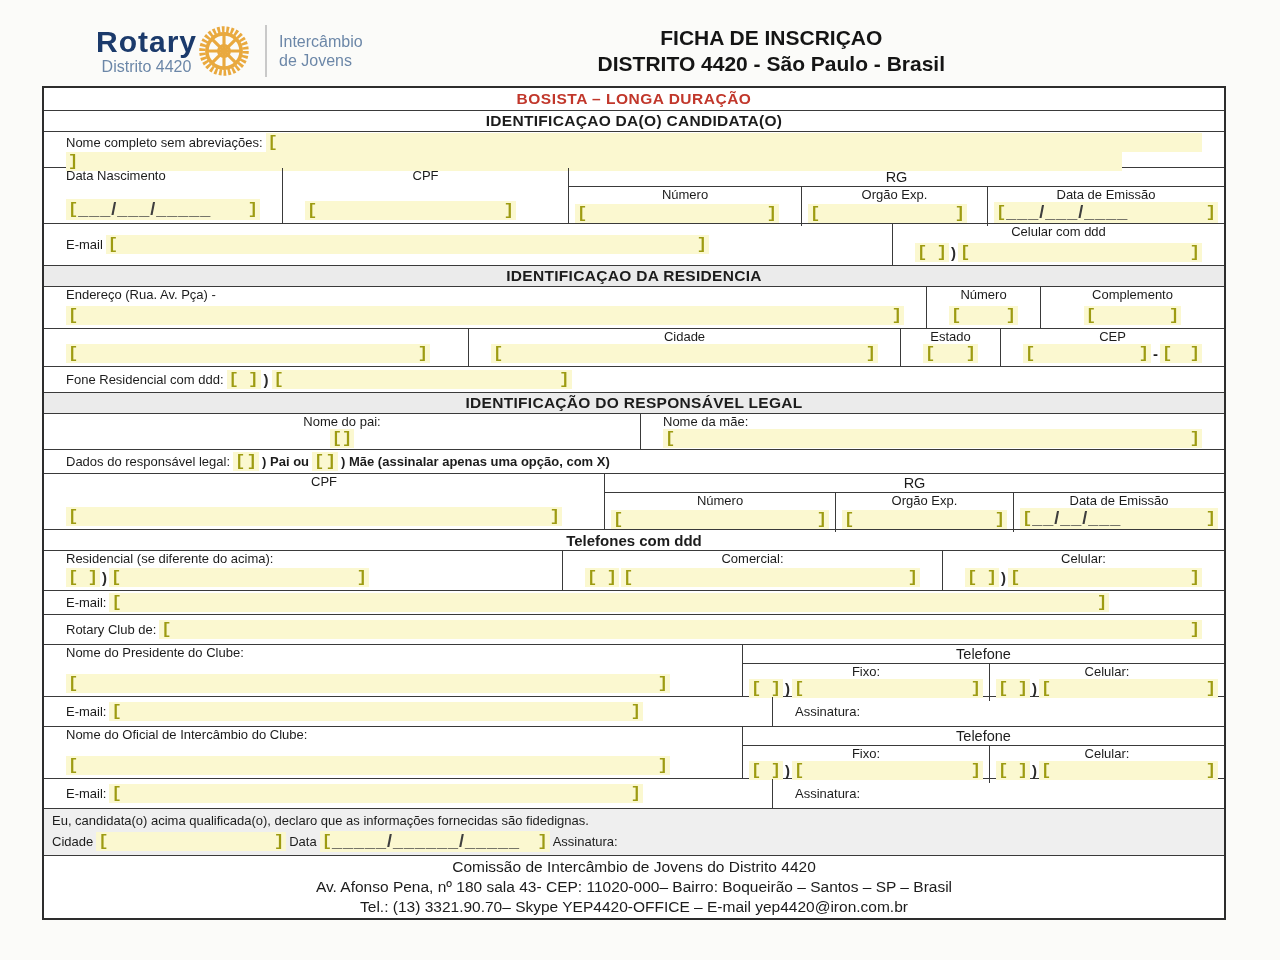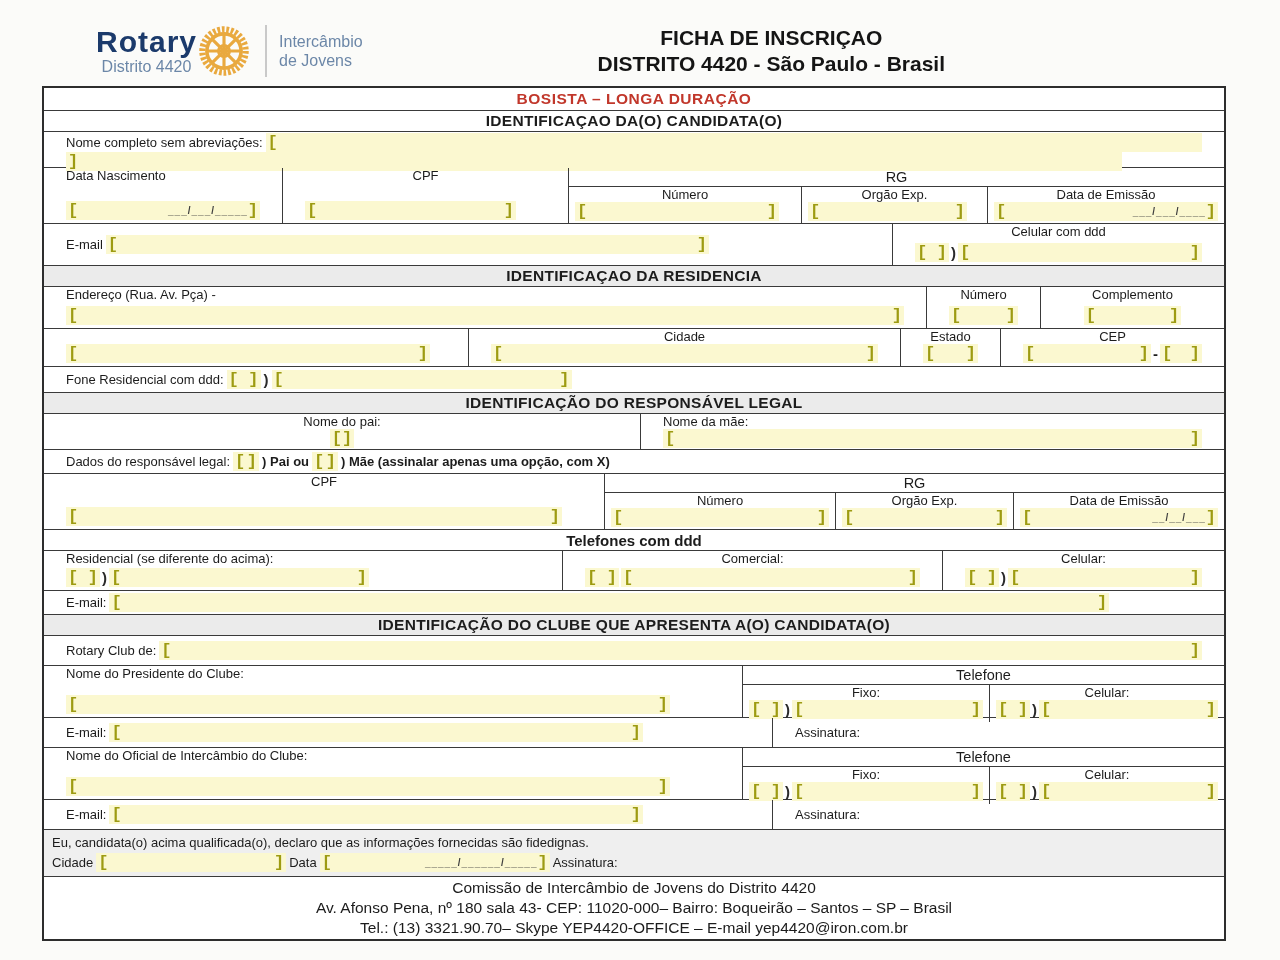--- a/index.html
+++ b/index.html
@@ -44,21 +44,21 @@
   .b{font-weight:bold;}
   .inline{display:flex;align-items:center;gap:3px;}
   .grow{flex:1;}
   
   .fld{
     background:var(--field-bg);
     display:flex;justify-content:space-between;align-items:center;
     min-height:19px;padding:0 2px;
   }
   .br{color:var(--bracket);font-weight:bold;font-size:17px;line-height:1;font-family:"Liberation Mono",monospace;}
-  .mask{color:#3e3e3e;font-weight:bold;letter-spacing:1px;font-size:10px;flex:1;text-align:right;}
+  .mask{color:#3e3e3e;font-weight:bold;letter-spacing:1px;font-size:18px;flex:1;text-align:left;}
   .paren{font-weight:bold;color:#2a2a2a;}
   .chk{width:26px;flex:none;}
   .ddd{width:34px;flex:none;}
   .fldrow{display:flex;align-items:center;gap:2px;margin:2px 0 3px 0;}
   .subhdr{border-bottom:1px solid var(--line);text-align:center;font-size:14.5px;height:19px;line-height:19px;}
   .subcols{display:flex;flex:1;}
   .subcol{border-left:1px solid var(--line);display:flex;flex-direction:column;padding:0 6px;}
   .subcol:first-child{border-left:none;}
   .footer{flex-direction:column;justify-content:center;text-align:center;font-size:15.5px;line-height:1.3;height:62px;}
   .decl{background:#efefef;flex-direction:column;height:46px;justify-content:center;padding:0 8px;}
@@ -437,23 +437,20 @@
       <div class="inline">
         <span class="lbl">E-mail:</span>
         <span class="fld" style="width:88%;">
             <span class="br">[</span>
             <span class="br">]</span>
           </span>
       </div>
     </div>
   </div>
 
-  <div class="row">
-      <div class="cell sec grow">IDENTIFICAÇÃO DO CLUBE QUE APRESENTA A(O) CANDIDATA(O)</div>
-    </div>
 
   <div class="row" style="height:30px;">
     <div class="cell grow" style="justify-content:center;">
       <div class="inline">
         <span class="lbl">Rotary Club de:</span>
         <span class="fld grow">
             <span class="br">[</span>
             <span class="br">]</span>
           </span>
       </div>

